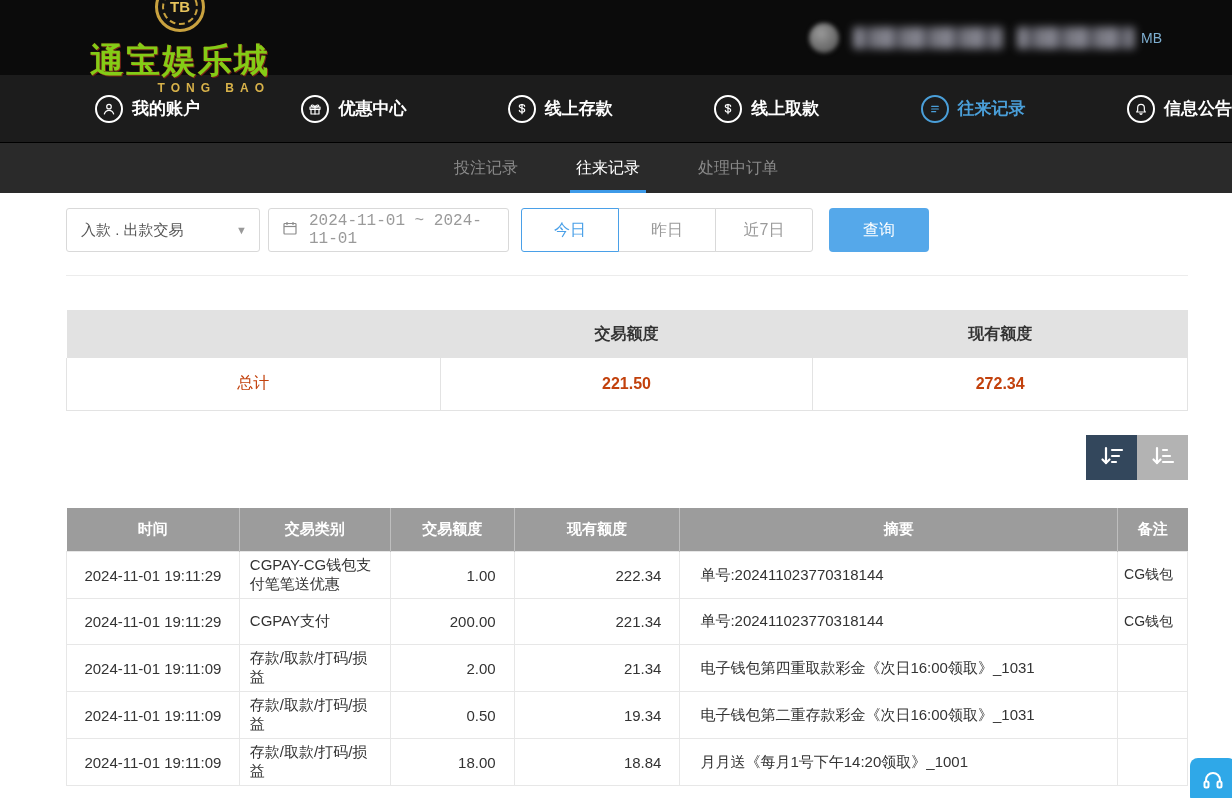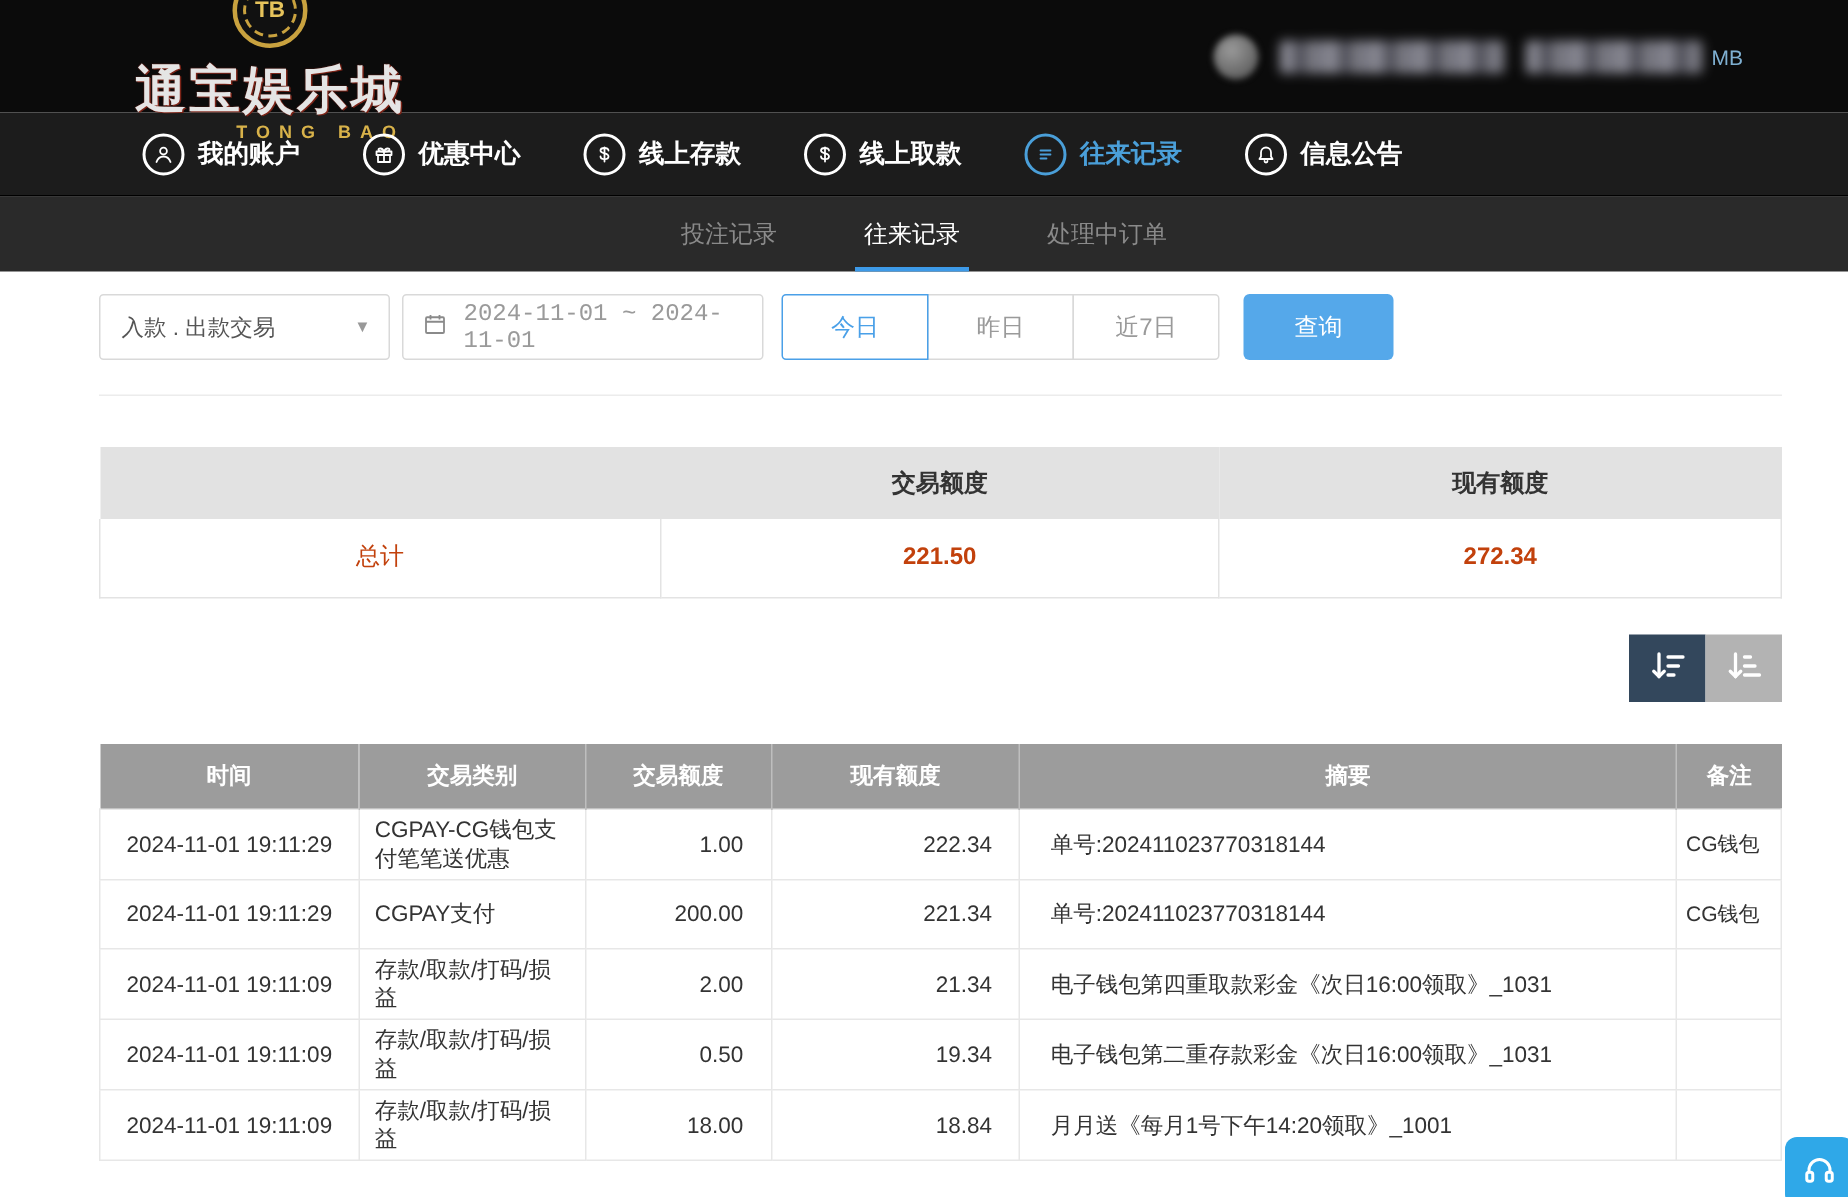--- a/index.html
+++ b/index.html
@@ -6,32 +6,32 @@
   html,body { width:1232px; font-family:"Liberation Sans","DejaVu Sans",sans-serif; background:#fff; }
   body { position:relative; min-height:798px; overflow:hidden; }
 
   
   .topbar { height:75px; background:#0b0b0b; display:flex; align-items:center; justify-content:space-between; padding:0 70px 0 90px; }
   .logo { display:flex; align-items:center; gap:12px;flex-direction:column; }
   .chip { width:50px; height:50px; border-radius:50%; background:#111; border:3px solid #c9a23f; display:flex; align-items:center; justify-content:center; position:relative; }
   .chip::before { content:""; position:absolute; inset:4px; border-radius:50%; border:2px dashed #c9a23f; }
   .chip span { color:#e6c35c; font-weight:bold; font-size:15px; z-index:1; }
   .logo-text { display:flex; flex-direction:column; line-height:1; }
-  .logo-title { font-size:34px; font-weight:bold; color:#e5e5e5; text-shadow:0 0 1px #8a2b1e, 1px 1px 0 #7a2418; letter-spacing:2px; font-family:"Liberation Serif","DejaVu Serif",serif; }
+  .logo-title { font-size:34px; font-weight:bold; color:#84cc16; text-shadow:0 0 1px #8a2b1e, 1px 1px 0 #7a2418; letter-spacing:2px; font-family:"Liberation Serif","DejaVu Serif",serif; }
   .logo-sub { font-size:12px; color:#d8b24a; letter-spacing:6px; margin-top:4px; text-align:right; font-weight:bold; }
 
   .userinfo { display:flex; align-items:center; gap:14px; }
   .avatar-blur { width:30px; height:30px; border-radius:50%; background:radial-gradient(circle at 40% 35%, #9a9a9a, #4a4a4a); filter:blur(2px); }
   .blur-block { height:22px; border-radius:3px; filter:blur(4px); background:repeating-linear-gradient(90deg,#9a9aa6 0 10px,#5c5c66 10px 18px,#8a8a95 18px 30px); opacity:.85; }
   .blur-a { width:150px; }
   .blur-b { width:118px; }
   .mb-suffix { color:#7fb0d2; font-size:14px; margin-left:-8px; }
 
   
-  .mainnav { height:56px; background:#1c1c1c; display:flex; align-items:center; gap:42px; padding-left:95px; border-bottom:1px solid #000; }
+  .mainnav { height:68px; background:#1c1c1c; display:flex; align-items:center; gap:42px; padding-left:95px; border-bottom:1px solid #000;justify-content:space-between; }
   .nav-item { display:flex; align-items:center; gap:9px; color:#fff; font-size:17px; font-weight:bold; cursor:pointer; }
   .nav-item.active { color:#4a9fd9; }
   .nav-icon { width:28px; height:28px; border-radius:50%; border:2px solid #fff; display:flex; align-items:center; justify-content:center; }
   .nav-item.active .nav-icon { border-color:#4a9fd9; }
   .nav-icon svg { width:16px; height:16px; stroke:#fff; fill:none; stroke-width:1.8; stroke-linecap:round; stroke-linejoin:round; }
   .nav-item.active .nav-icon svg { stroke:#4a9fd9; }
 
   
   .subnav { height:50px; background:#2a2a2a; display:flex; align-items:stretch; justify-content:center; gap:30px; }
   .tab { display:flex; align-items:center; padding:0 14px; color:#8a8a8a; font-size:16px; cursor:pointer; position:relative; }

